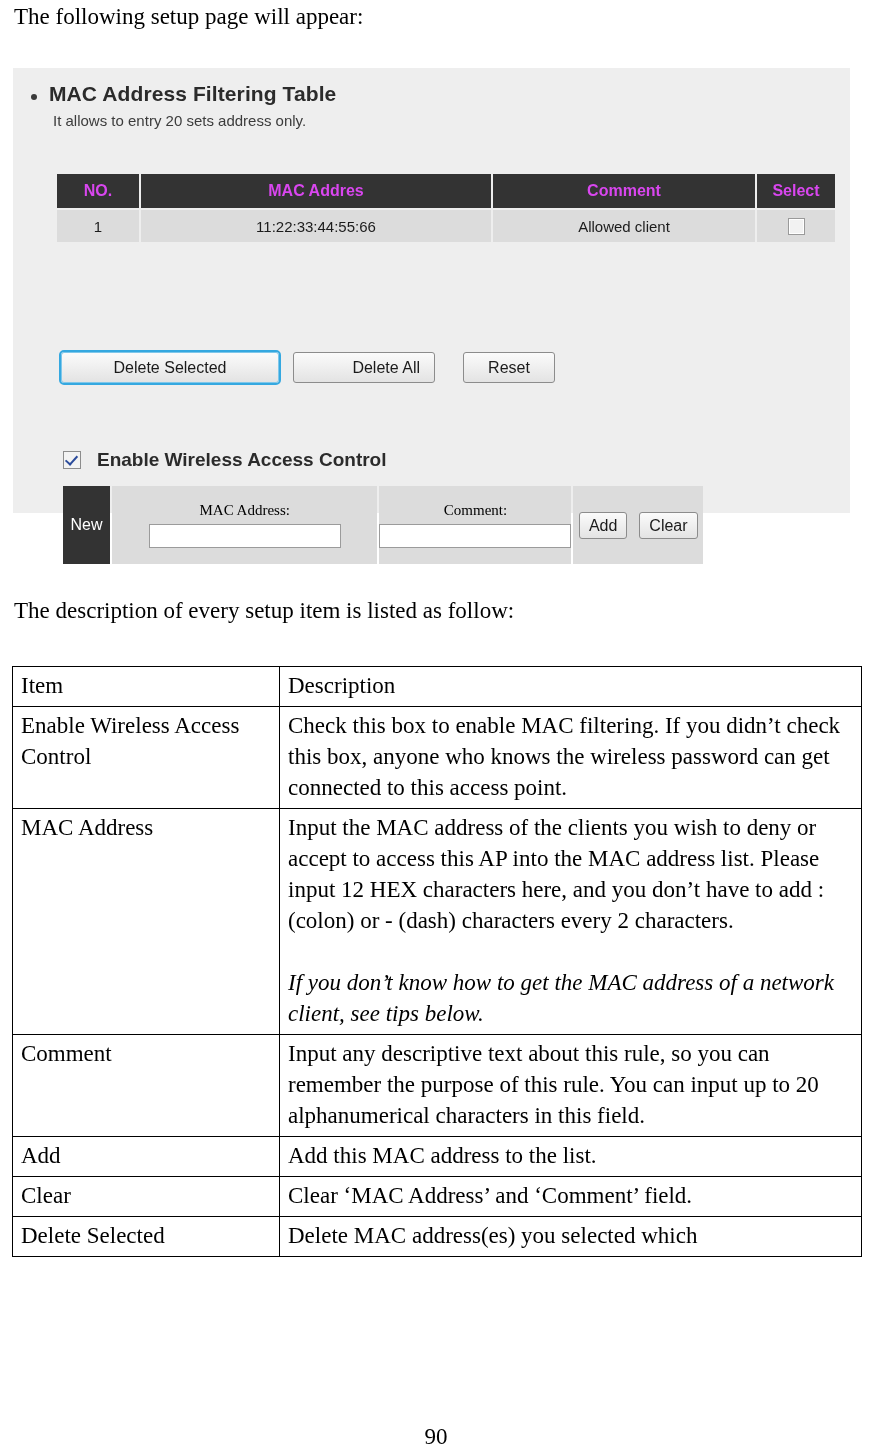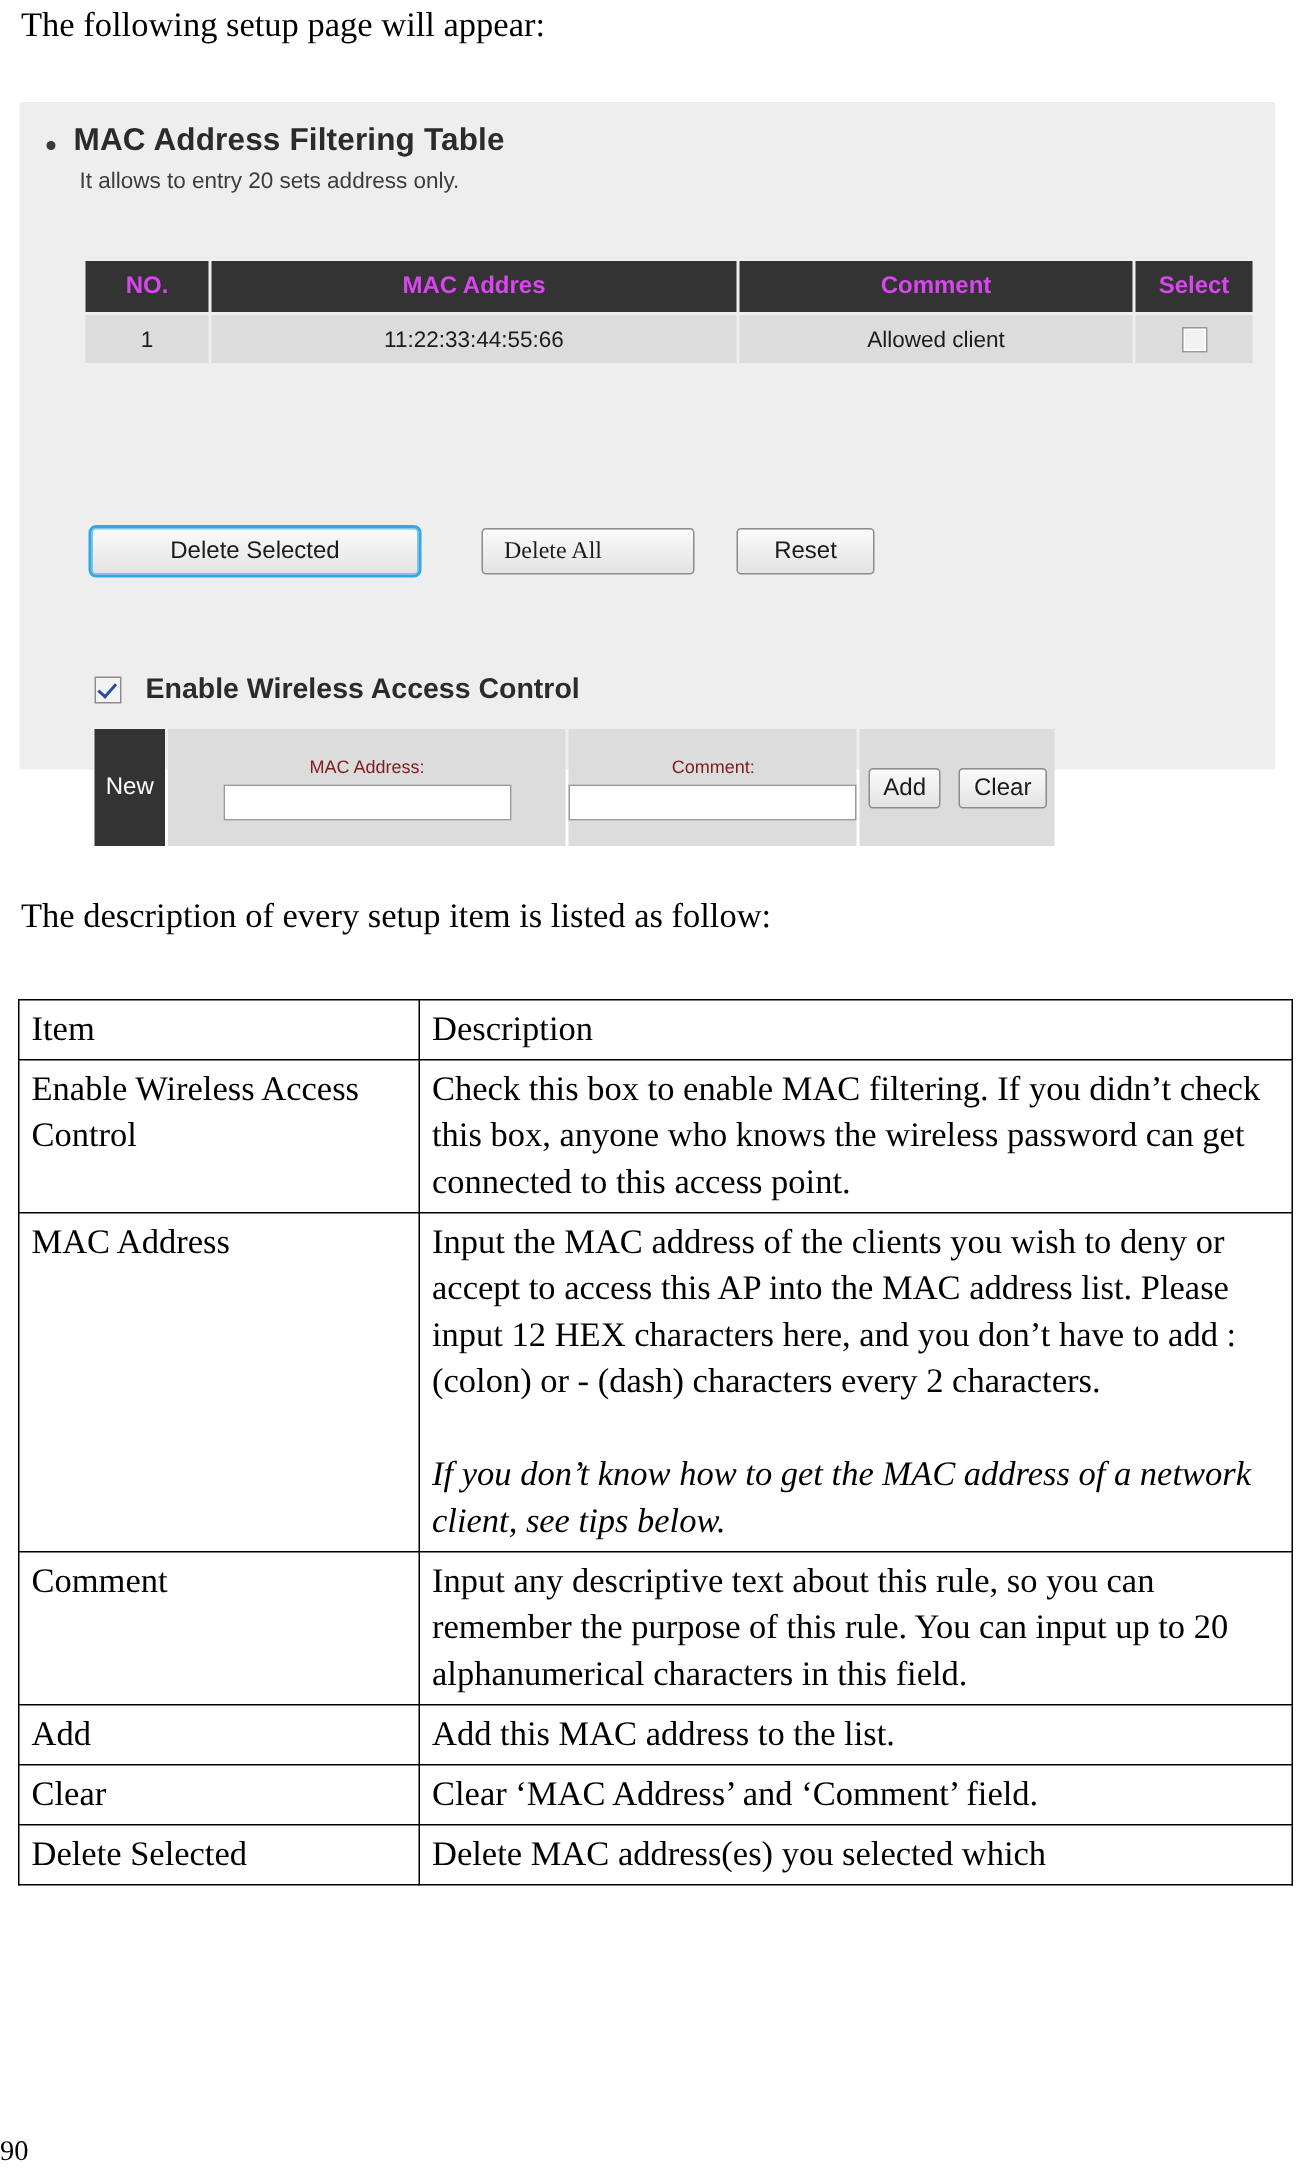--- a/index.html
+++ b/index.html
@@ -132,21 +132,21 @@
     line-height: 19px;
     white-space: nowrap;
   }
   .ui-btn.focus-ring {
     outline: 2px solid #35a8e0;
     outline-offset: 0px;
     border-color: #7fc7ea;
     border-radius: 3px;
   }
   #delete-selected-button { min-width: 188px; text-align: center; }
-  #delete-all-button { margin-left: 42px; min-width: 112px; text-align: left; font-family: Liberation Serif, serif; }
+  #delete-all-button { margin-left: 14px; min-width: 112px; text-align: right; }
   #reset-button { margin-left: 28px; min-width: 62px; text-align: center; }
 
   
   #enable-row {
     position: absolute;
     left: 50px;
     top: 381px;
     display: flex;
     align-items: center;
   }
@@ -198,24 +198,24 @@
     background: #dcdcdc;
     display: flex;
     flex-direction: column;
     align-items: center;
     justify-content: center;
     margin-left: 2px;
   }
   #mac-field-cell { width: 328px; }
   #comment-field-cell { width: 228px; }
   .field-caption {
-    font-size: 12px;
-    color: #7f1d1d;
+    font-size: 15px;
+    color: #000000;
     margin-bottom: 5px;
-    font-family: Liberation Sans, sans-serif;
+    font-family: Liberation Serif, serif;
   }
   .text-input {
     background: #ffffff;
     border: 1px solid #9b9b9b;
     height: 24px;
     width: 192px;
     box-sizing: border-box;
     font-size: 14px;
     font-family: "Liberation Sans", "DejaVu Sans", sans-serif;
     padding: 0 4px;
@@ -265,23 +265,23 @@
     font-style: italic;
     display: block;
     margin-top: 31px;
   }
 
   #page-number {
     position: absolute;
     left: 0;
     top: 1424px;
     width: 872px;
-    text-align: left;
+    text-align: center;
     font-family: "Liberation Serif", "DejaVu Serif", serif;
-    font-size: 19px;
+    font-size: 23px;
     color: #000;
   }
 </style>
 </head>
 <body>
 
 <div class="doc-para" id="intro-para">The following setup page will appear:</div>
 
 <div id="screenshot-panel">
 

